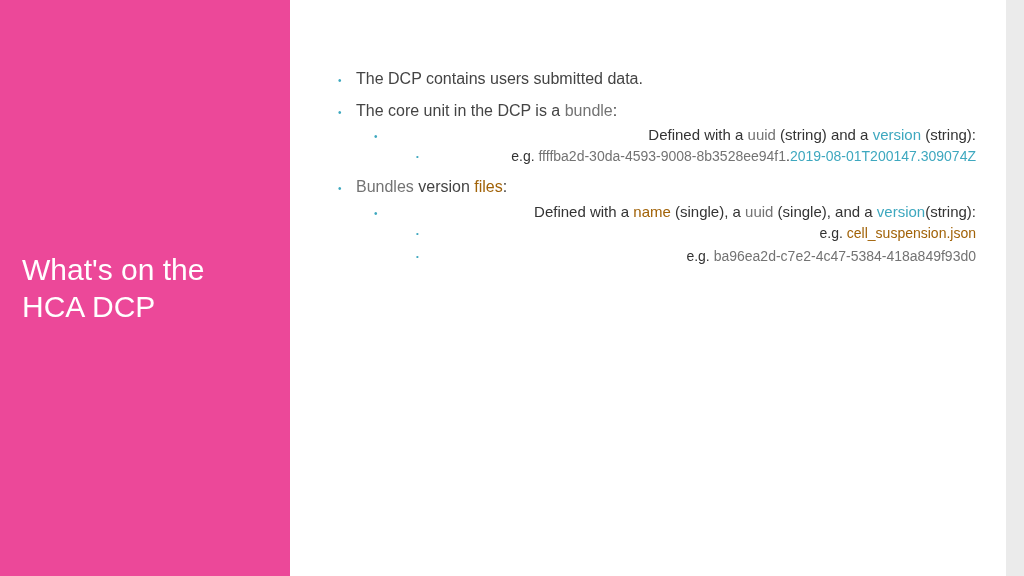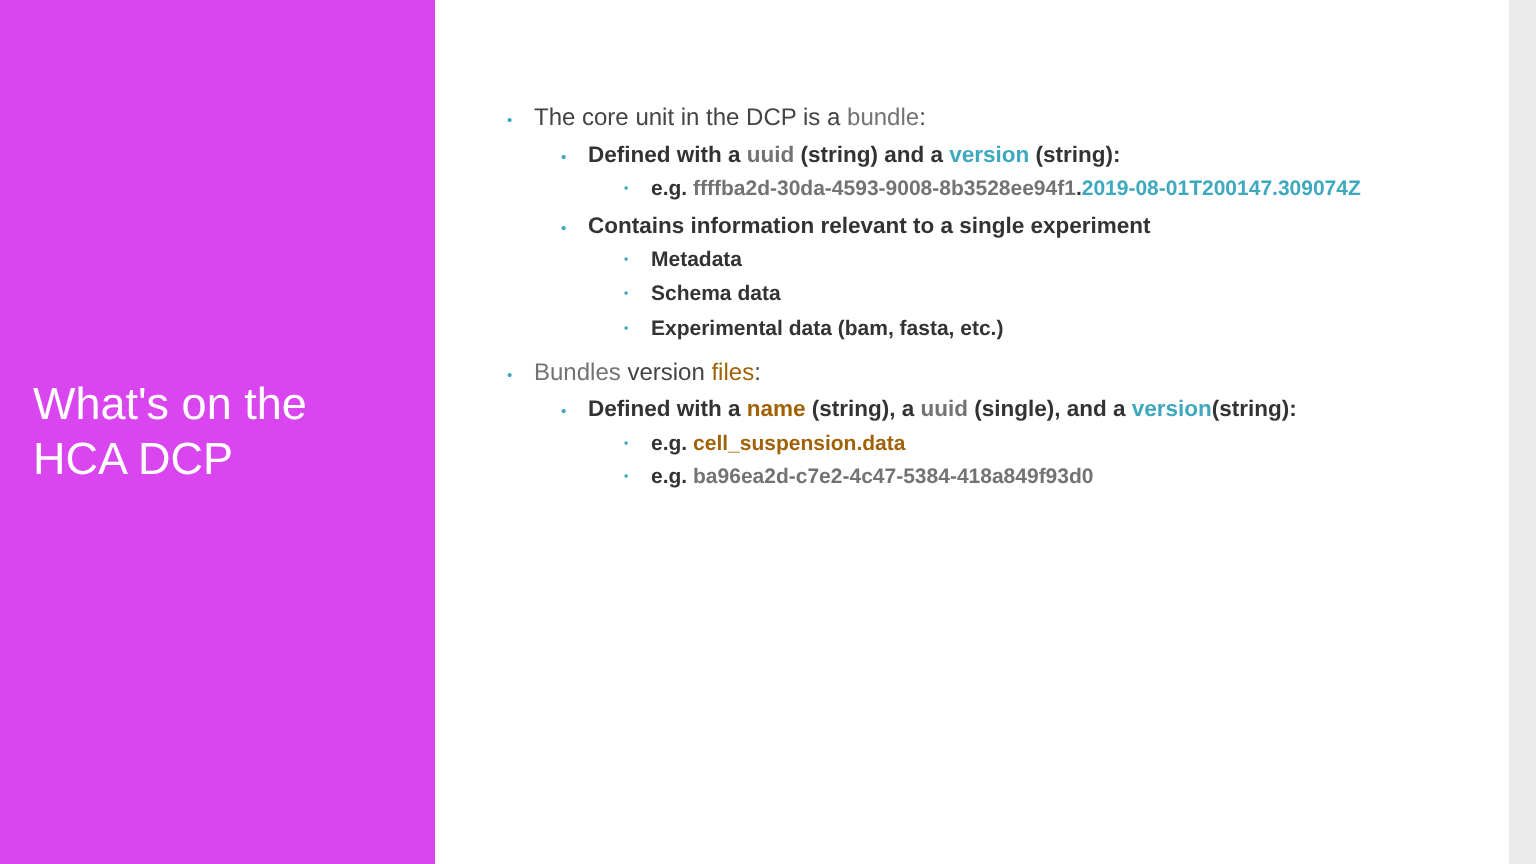--- a/index.html
+++ b/index.html
@@ -6,21 +6,21 @@
   body {
     width: 1024px;
     height: 576px;
     font-family: "Segoe UI Light", "Segoe UI", -apple-system, sans-serif;
     background: #fff;
     display: flex;
     overflow: hidden;
   }
   .sidebar {
     width: 290px;
-    background: #d946ef;
+    background: #ec4899;
     display: flex;
     flex-direction: column;
     justify-content: center;
     padding: 0 22px;
   }
   .title {
     color: #fff;
     font-size: 30px;
     font-weight: 300;
     line-height: 1.25;
@@ -46,64 +46,57 @@
     font-size: 10px;
     color: #3ea8bf;
     top: 6px;
   }
   li.sub { font-size: 15px; margin-bottom: 6px; margin-top: 4px;}
   li.sub::before { top: 5px; }
   li.sub2 { font-size: 14px; margin-bottom: 4px; margin-top: 2px;}
   li.sub2::before { font-size: 8px; top: 5px; }
   .nest1 { padding-left: 18px; margin-top: 4px;}
   .nest2 { padding-left: 24px; margin-top: 0;}
-  .strong { color: #333; font-weight: 700; }
+  .strong { color: #333; font-weight: 400; text-align: right; }
   .olive { color: #737373; }
   .teal { color: #3ea8bf; }
   .coral { color: #a16207; }
   .dot { color: #333; }
 </style>
 </head>
 <body>
 
 <div class="sidebar">
   <div class="title">What's on the HCA DCP</div>
 </div>
 
 <div class="main">
   <ul>
+    <li>The DCP contains users submitted data.</li>
     <li>
       <span>The core unit in the DCP is a </span><span class="olive">bundle</span><span>:</span>
       <ul class="nest1">
         <li class="sub strong">
           <span>Defined with a </span><span class="olive">uuid</span><span> (string) and a </span><span class="teal">version</span><span> (string):</span>
           <ul class="nest2">
             <li class="sub2">
               <span>e.g. </span><span class="olive">ffffba2d-30da-4593-9008-8b3528ee94f1</span><span class="dot">.</span><span class="teal">2019-08-01T200147.309074Z</span>
             </li>
           </ul>
         </li>
-        <li class="sub strong">
-          <span>Contains information relevant to a single experiment</span>
-          <ul class="nest2">
-            <li class="sub2">Metadata</li>
-            <li class="sub2">Schema data</li>
-            <li class="sub2">Experimental data (bam, fasta, etc.)</li>
-          </ul>
-        </li>
       </ul>
     </li>
     <li>
       <span class="olive">Bundles</span><span> version </span><span class="coral">files</span><span>:</span>
       <ul class="nest1">
         <li class="sub strong">
-          <span>Defined with a </span><span class="coral">name</span><span> (string), a </span><span class="olive">uuid</span><span> (single), and a </span><span class="teal">version</span><span>(string):</span>
+          <span>Defined with a </span><span class="coral">name</span><span> (single), a </span><span class="olive">uuid</span><span> (single), and a </span><span class="teal">version</span><span>(string):</span>
           <ul class="nest2">
             <li class="sub2">
-              <span>e.g. </span><span class="coral">cell_suspension.data</span>
+              <span>e.g. </span><span class="coral">cell_suspension.json</span>
             </li>
             <li class="sub2">
               <span>e.g. </span><span class="olive">ba96ea2d-c7e2-4c47-5384-418a849f93d0</span>
             </li>
           </ul>
         </li>
       </ul>
     </li>
   </ul>
 </div>

